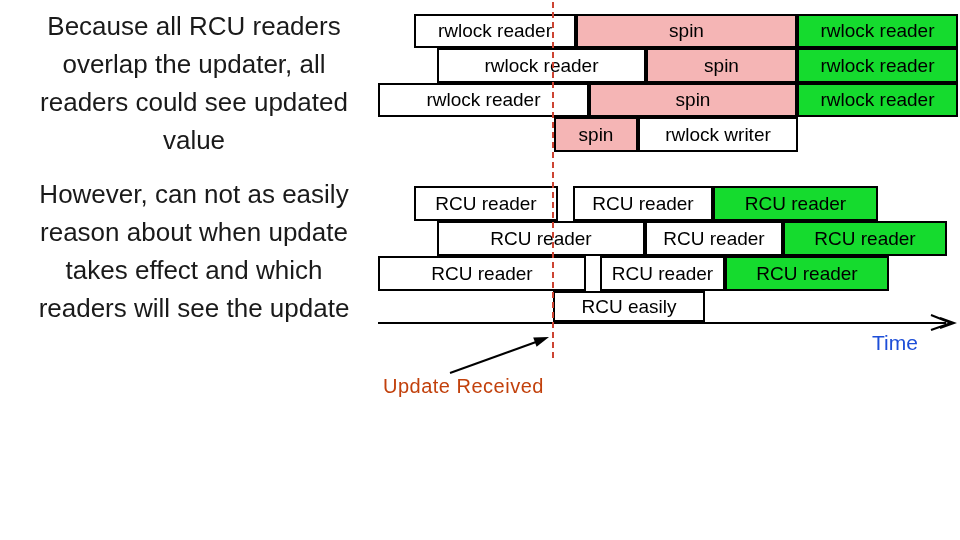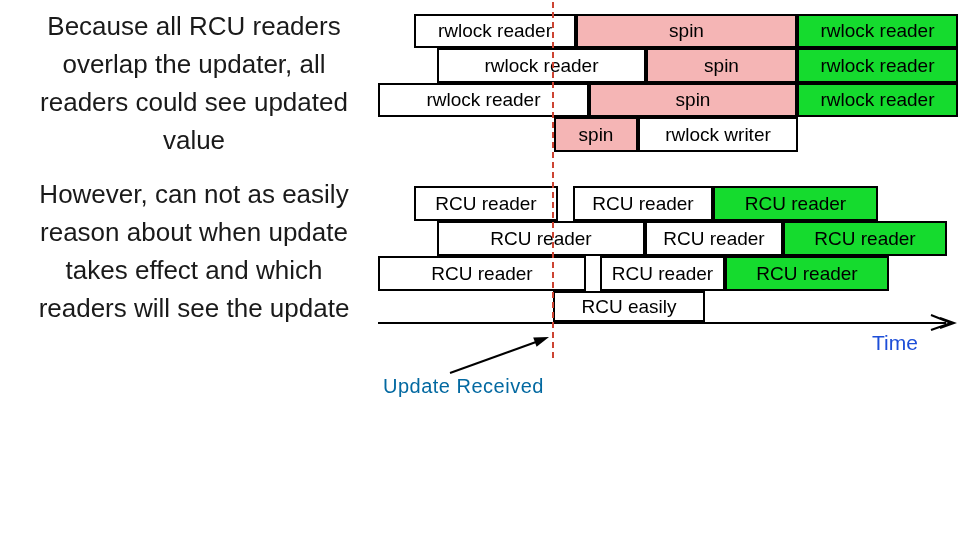--- a/index.html
+++ b/index.html
@@ -38,21 +38,21 @@
   .overlay-svg{
     position:absolute;left:0;top:0;width:960px;height:540px;
     z-index:3;pointer-events:none;
   }
   .time-label{
     position:absolute;left:872px;top:331px;
     font-size:21px;color:#1d4ed8;z-index:2;
   }
   .update-label{
     position:absolute;left:383px;top:375px;
-    font-size:20px;letter-spacing:0.5px;color:#0369a1;z-index:2;
+    font-size:20px;letter-spacing:0.5px;color:#c2410c;z-index:2;
   }
 </style>
 </head>
 <body>
 
 <div class="slide">
 
   <div class="text-col">
     <p>Because all RCU readers
 overlap the updater, all

